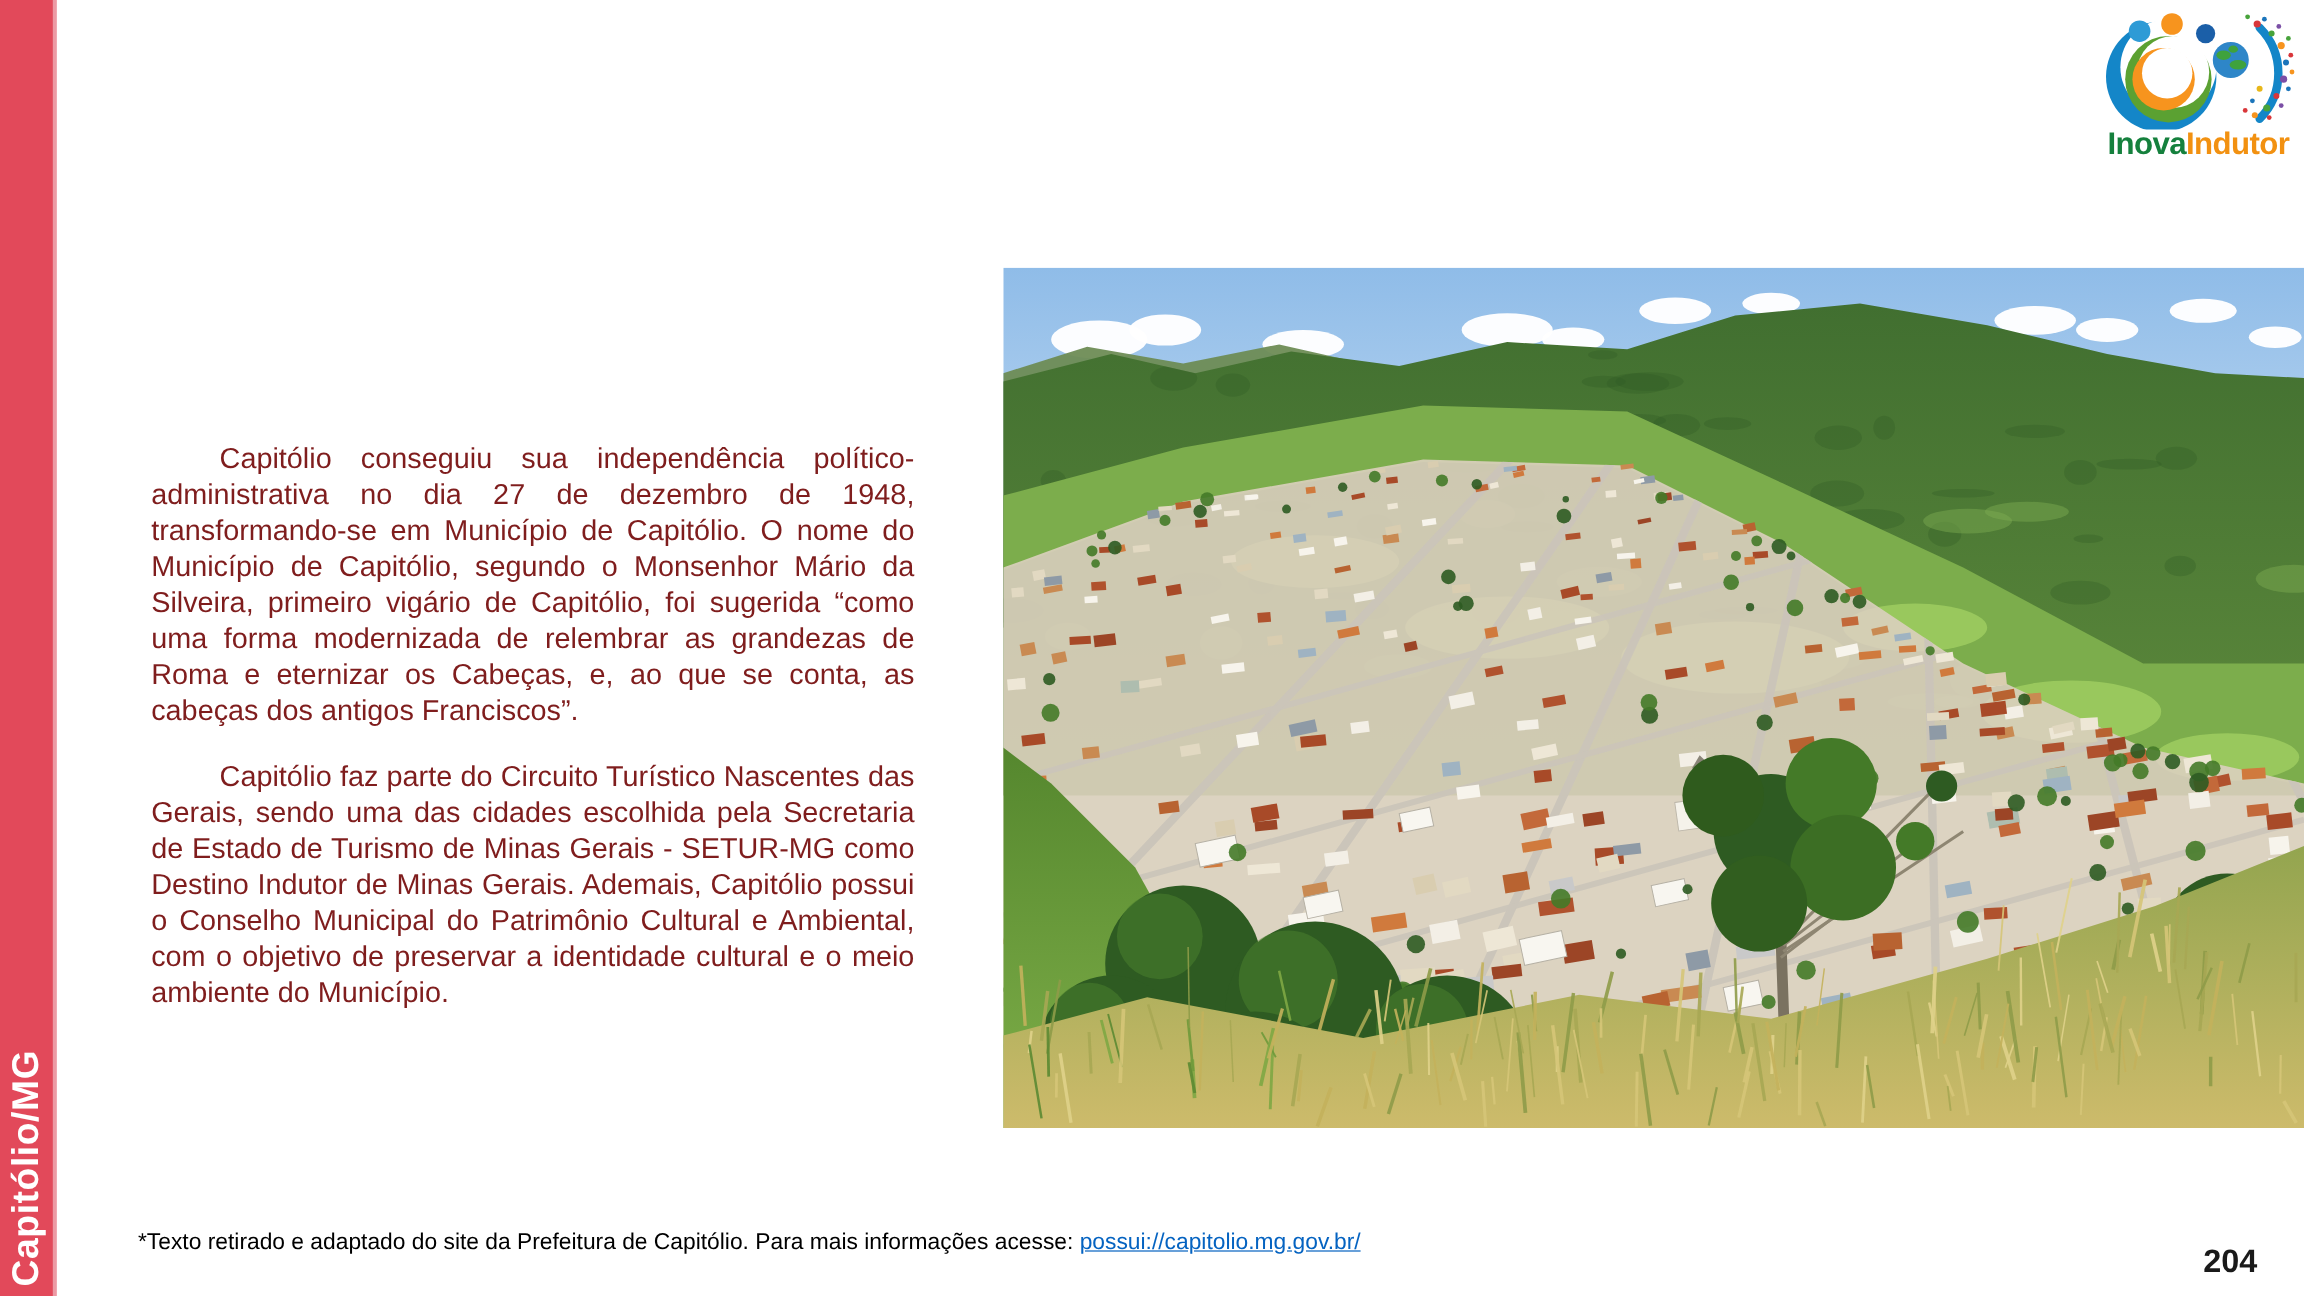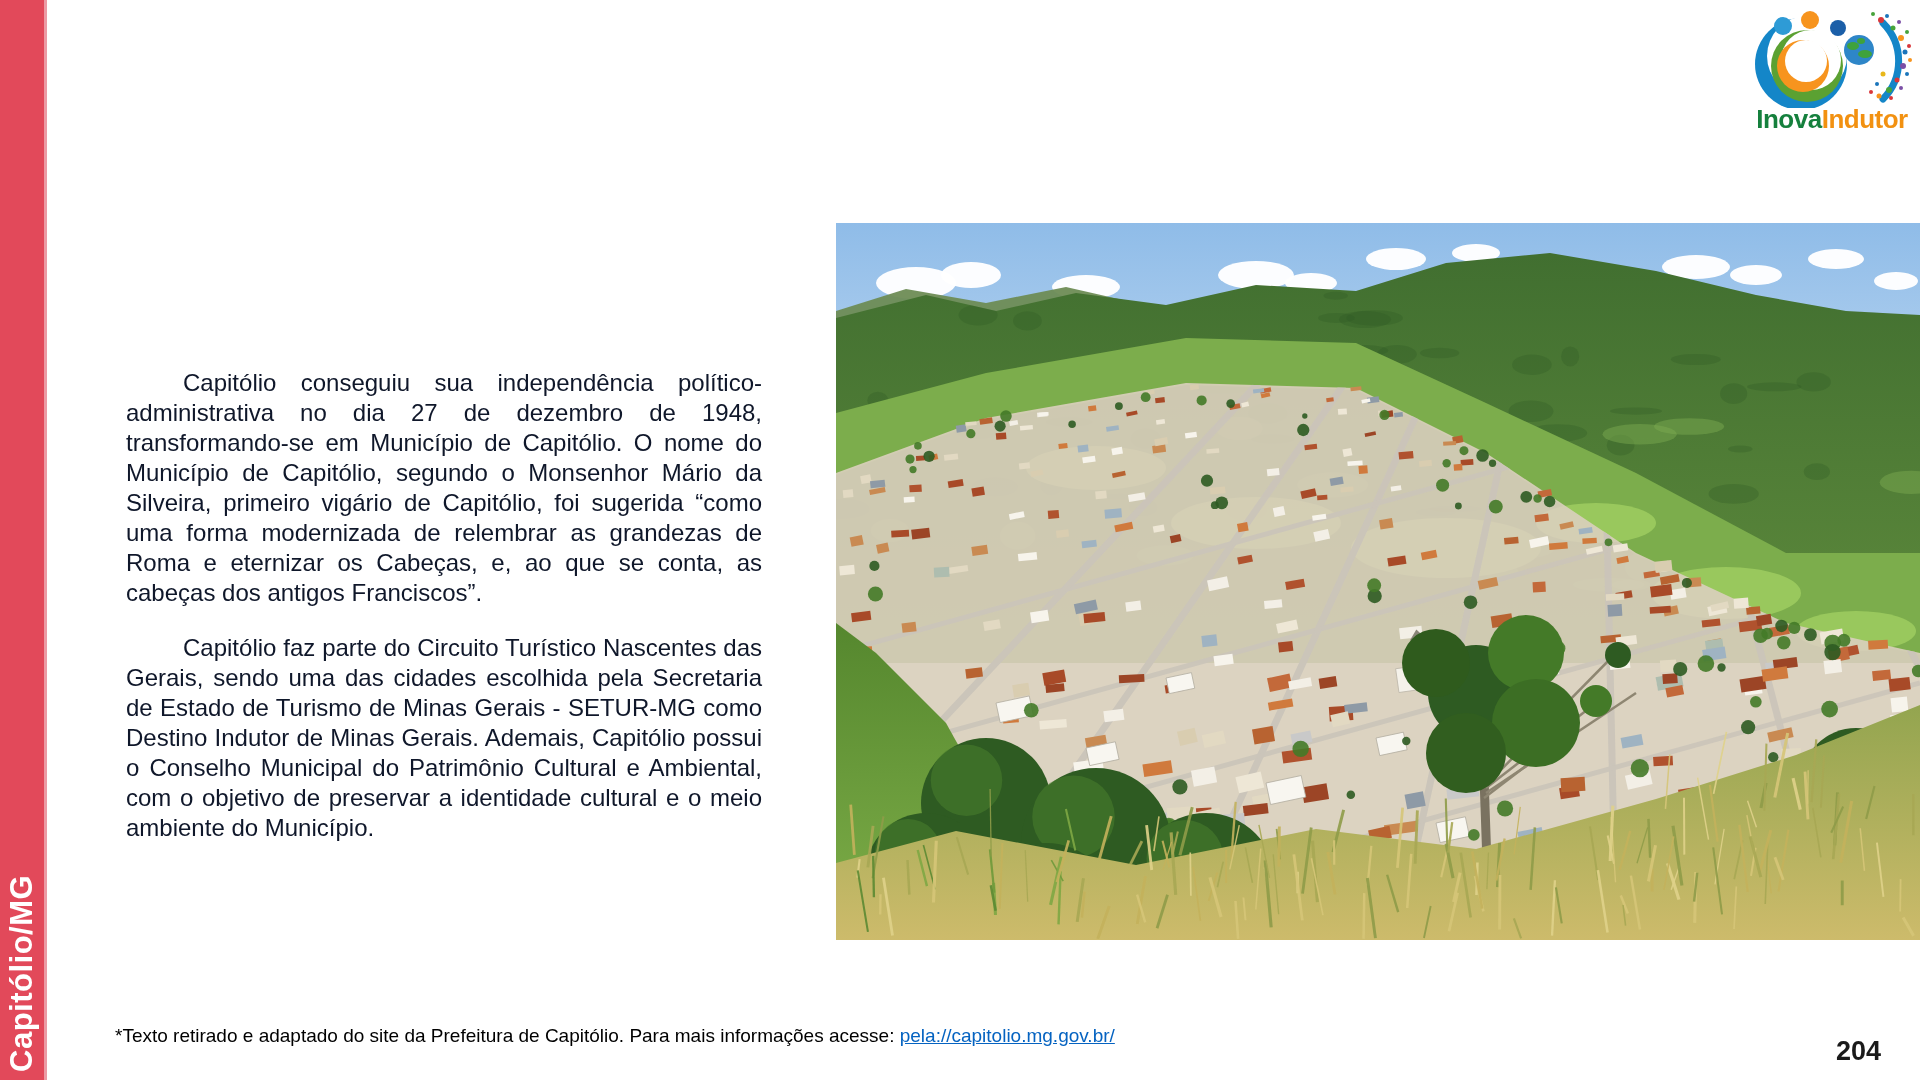--- a/index.html
+++ b/index.html
@@ -14,21 +14,21 @@
                  color:#ffffff;font-size:31px;font-weight:bold;letter-spacing:0.5px;
                  white-space:nowrap;}
 
   .logo{position:absolute;left:1752px;top:4px;width:162px;height:136px;}
   .logo-graphic{display:block;margin:0 auto;}
   .logo-text{width:160px;text-align:center;font-size:26px;font-weight:bold;
              letter-spacing:-0.5px;margin-top:-4px;white-space:nowrap;}
   .logo-text .t1{color:#15803d;}
   .logo-text .t2{color:#f29111;}
 
-  .text-col{position:absolute;left:126px;top:368px;width:636px;color:#0f172a;
+  .text-col{position:absolute;left:126px;top:368px;width:636px;color:#7f1d1d;
             font-size:24px;line-height:30px;text-align:justify;}
   .text-col p{margin:0 0 25px 0;text-indent:57px;}
 
   .photo{position:absolute;left:836px;top:223px;width:1084px;height:717px;overflow:hidden;}
   .photo svg{display:block;}
 
   .footnote{position:absolute;left:115px;top:1025px;width:1500px;font-size:19px;color:#000;}
   .footnote a{color:#0563c1;text-decoration:underline;}
 
   .page-number{position:absolute;left:1836px;top:1036px;font-size:27px;color:#1a1a1a;font-weight:bold;}
@@ -775,18 +775,18 @@
           <line x1="539.4379708468914" y1="715.108503667172" x2="531.3620024439879" y2="655.0468680830672" stroke="#8f9c49" stroke-width="2.935954889561981" opacity="0.9"></line>
           <line x1="364.411524226889" y1="697.9452876308933" x2="357.1045125871897" y2="643.8266836907715" stroke="#c4b25c" stroke-width="1.7811928221955895" opacity="0.9"></line>
           <line x1="827.9358107401058" y1="666.8324847780168" x2="837.6223891079426" y2="613.3438581959344" stroke="#c4b25c" stroke-width="1.6805399808101356" opacity="0.9"></line>
           <line x1="220.8998387986794" y1="659.1016699704342" x2="232.71324436040595" y2="617.40653647203" stroke="#c4b25c" stroke-width="2.6987439559772612" opacity="0.9"></line>
           <line x1="486.9821130717173" y1="692.1110855746083" x2="475.42242009332404" y2="635.2574979104102" stroke="#d6c678" stroke-width="1.551186950225383" opacity="0.9"></line>
         </g>
     </svg>
   </div>
 
   <div class="footnote">
-    <span>*Texto retirado e adaptado do site da Prefeitura de Capitólio. Para mais informações acesse: </span><a href="#" style="color: rgb(5, 99, 193);">pela://capitolio.mg.gov.br/</a>
+    <span>*Texto retirado e adaptado do site da Prefeitura de Capitólio. Para mais informações acesse: </span><a href="#" style="color: rgb(5, 99, 193);">possui://capitolio.mg.gov.br/</a>
   </div>
 
   <div class="page-number">204</div>
 
 </div>
 
 </body></html>

